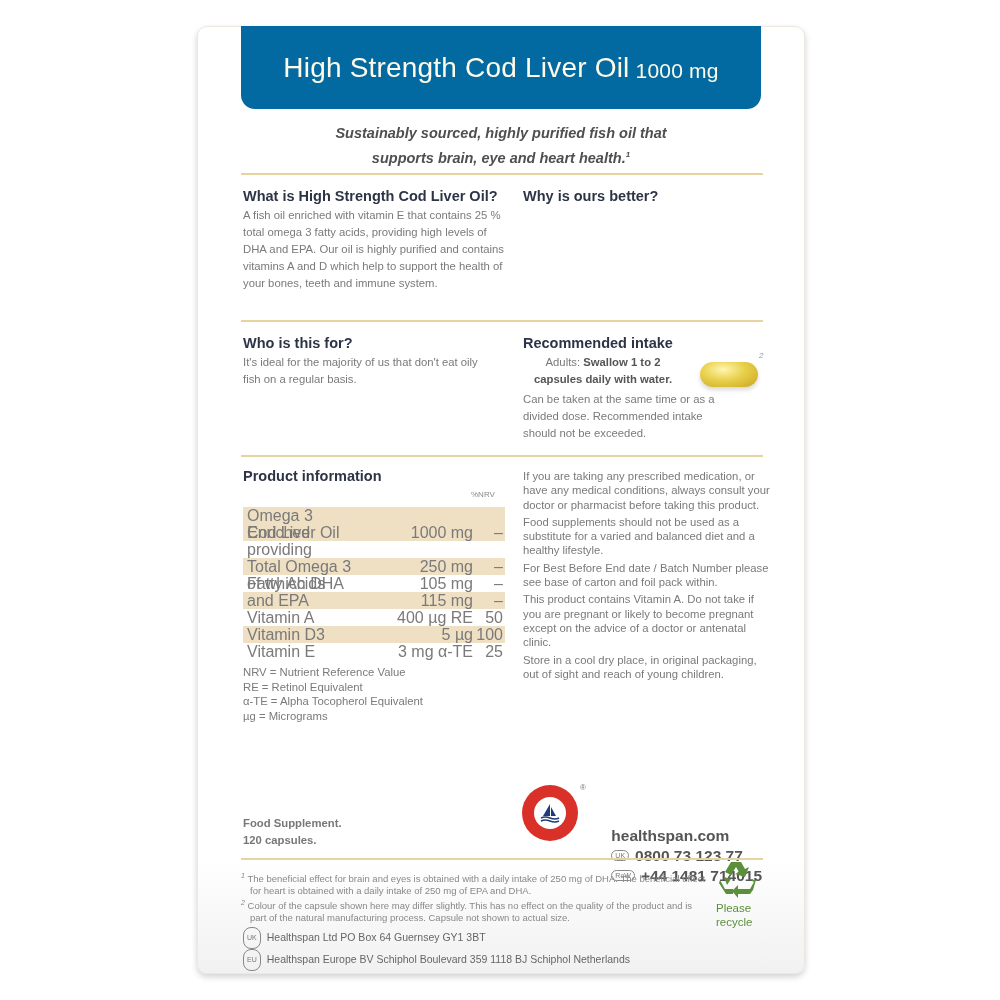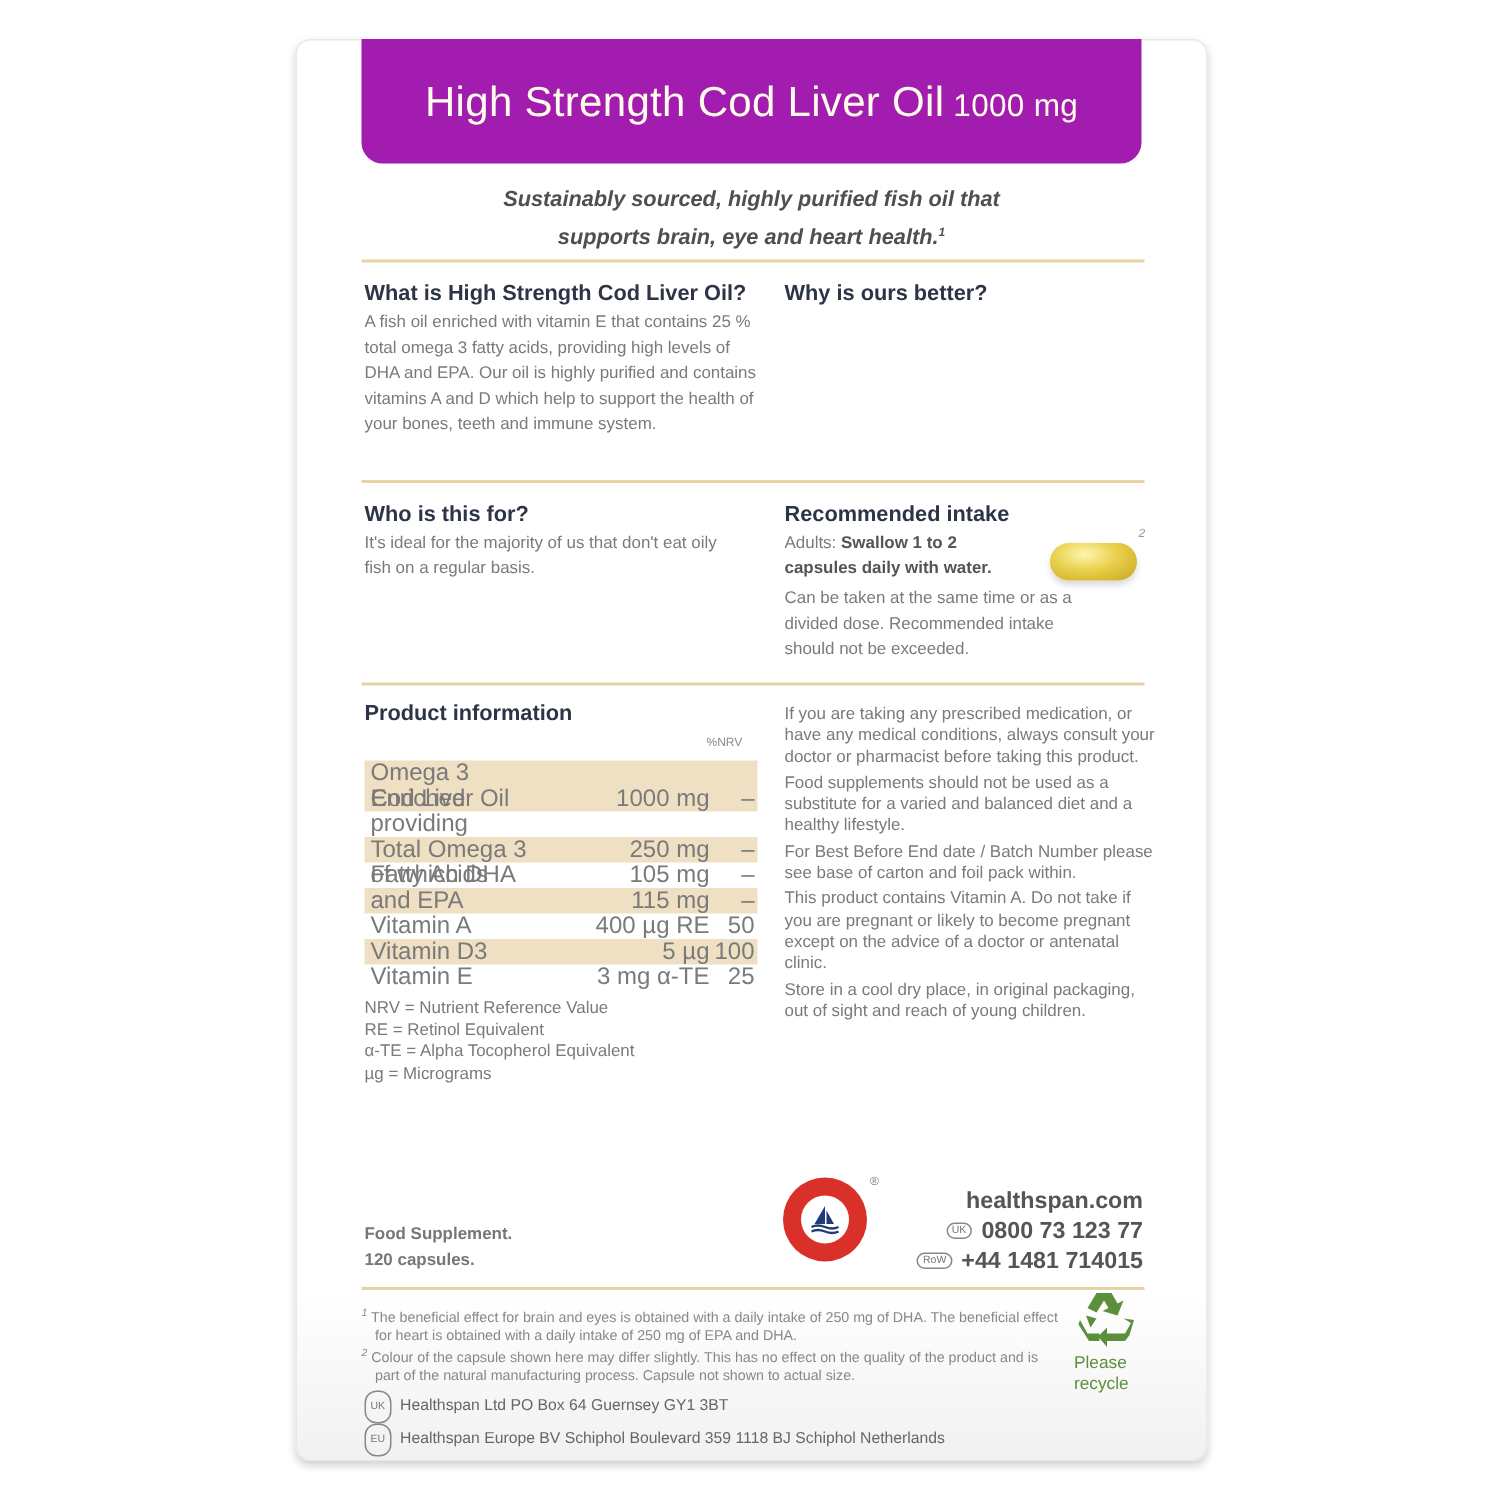--- a/index.html
+++ b/index.html
@@ -8,21 +8,21 @@
     font-family: "Liberation Sans", "DejaVu Sans", sans-serif; color: #6e6e6e;
   }
   .card {
     position: absolute; left: 197px; top: 26px; width: 606px; height: 946px;
     background: linear-gradient(to bottom, #ffffff 0%, #ffffff 88%, #f1f1f1 100%);
     border: 1px solid #ece8df; border-radius: 10px;
     box-shadow: 0 3px 6px rgba(0,0,0,0.18);
   }
   .banner {
     position: absolute; left: 241px; top: 26px; width: 520px; height: 83px;
-    background: #a21caf; border-radius: 0 0 14px 14px;
+    background: #0369a1; border-radius: 0 0 14px 14px;
     display: flex; align-items: center; justify-content: center;
     color: #fffbe9; font-size: 28px; letter-spacing: 0.2px;
   }
   .banner .mg { font-size: 21px; margin-left: 6px; margin-top: 6px; }
   .tagline {
     position: absolute; left: 241px; width: 520px; top: 123px; text-align: center;
     font-style: italic; font-size: 14.5px; line-height: 21px; color: #4f4f52; font-weight: bold;
   }
   .tagline sup { font-size: 8px; }
   .rule { position: absolute; left: 241px; width: 522px; height: 2px; background: #e6d3a2; }
@@ -45,21 +45,21 @@
   .nrv-hdr { position: absolute; left: 471px; top: 490px; font-size: 8px; color: #8a8a8a; }
   .legend { position: absolute; left: 243px; top: 665px; font-size: 11.3px; line-height: 14.5px; color: #7a7a7a; }
   .warn { position: absolute; left: 523px; top: 469px; width: 250px; font-size: 11.3px; line-height: 14.3px; color: #7a7a7a; }
   .warn p { margin: 0 0 3px 0; }
   .fots {
     position: absolute; left: 522px; top: 785px; width: 56px; height: 56px; border-radius: 50%;
     background: #d93129; display: flex; align-items: center; justify-content: center;
   }
   .fots .inner { width: 32px; height: 32px; border-radius: 50%; background: #fff; display: flex; align-items: center; justify-content: center; }
   .reg { position: absolute; left: 580px; top: 783px; font-size: 8px; color: #777; }
-  .contact { position: absolute; right: 238px; top: 792px; text-align: right; color: #555; }
+  .contact { position: absolute; right: 238px; top: 827px; text-align: left; color: #555; }
   .contact .site { font-size: 15.5px; font-weight: bold; color: #555; }
   .contact .ph { font-size: 15.5px; font-weight: bold; margin-top: 2px; }
   .pill { display: inline-block; font-size: 7px; border: 1px solid #888; border-radius: 8px; padding: 1px 3px; margin-right: 6px; vertical-align: 3px; font-weight: normal; color: #777; }
   .foodsup { position: absolute; left: 243px; top: 815px; font-size: 11.3px; line-height: 17px; font-weight: bold; color: #777; }
   .footnotes { position: absolute; left: 241px; top: 870px; width: 470px; font-size: 9.5px; line-height: 12px; color: #888; }
   .footnotes .fn { padding-left: 9px; text-indent: -9px; }
   .footnotes sup { font-style: italic; font-size: 7px; }
   .recycle { position: absolute; left: 716px; top: 858px; width: 56px; text-align: left; color: #5b8f3a; font-size: 11.5px; line-height: 14px; }
   .addr { position: absolute; left: 243px; top: 927px; font-size: 10.5px; line-height: 18px; color: #666; }
   .addr .pill { vertical-align: 1px; }
@@ -92,21 +92,21 @@
 
 <div class="rule" style="top:320px"></div>
 
 <div class="sec" style="left:243px; top:335px; width:240px;">
   <h3>Who is this for?</h3>
   <p>It's ideal for the majority of us that don't eat oily fish on a regular basis.</p>
 </div>
 
 <div class="sec" style="left:523px; top:335px; width:245px;">
   <h3>Recommended intake</h3>
-  <p style="width:160px; margin-bottom:3px;"><span>Adults:</span> <b>Swallow 1 to 2 capsules daily with water.</b></p>
+  <p style="width:160px; margin-bottom:3px;text-align:center;"><span>Adults:</span> <b>Swallow 1 to 2 capsules daily with water.</b></p>
   <p style="width:210px;">Can be taken at the same time or as a divided dose. Recommended intake should not be exceeded.</p>
 </div>
 <div class="capsule"></div>
 <div class="cap-sup">2</div>
 
 <div class="rule" style="top:455px"></div>
 
 <div class="sec" style="left:243px; top:468px; width:262px;">
   <h3>Product information</h3>
 </div>

